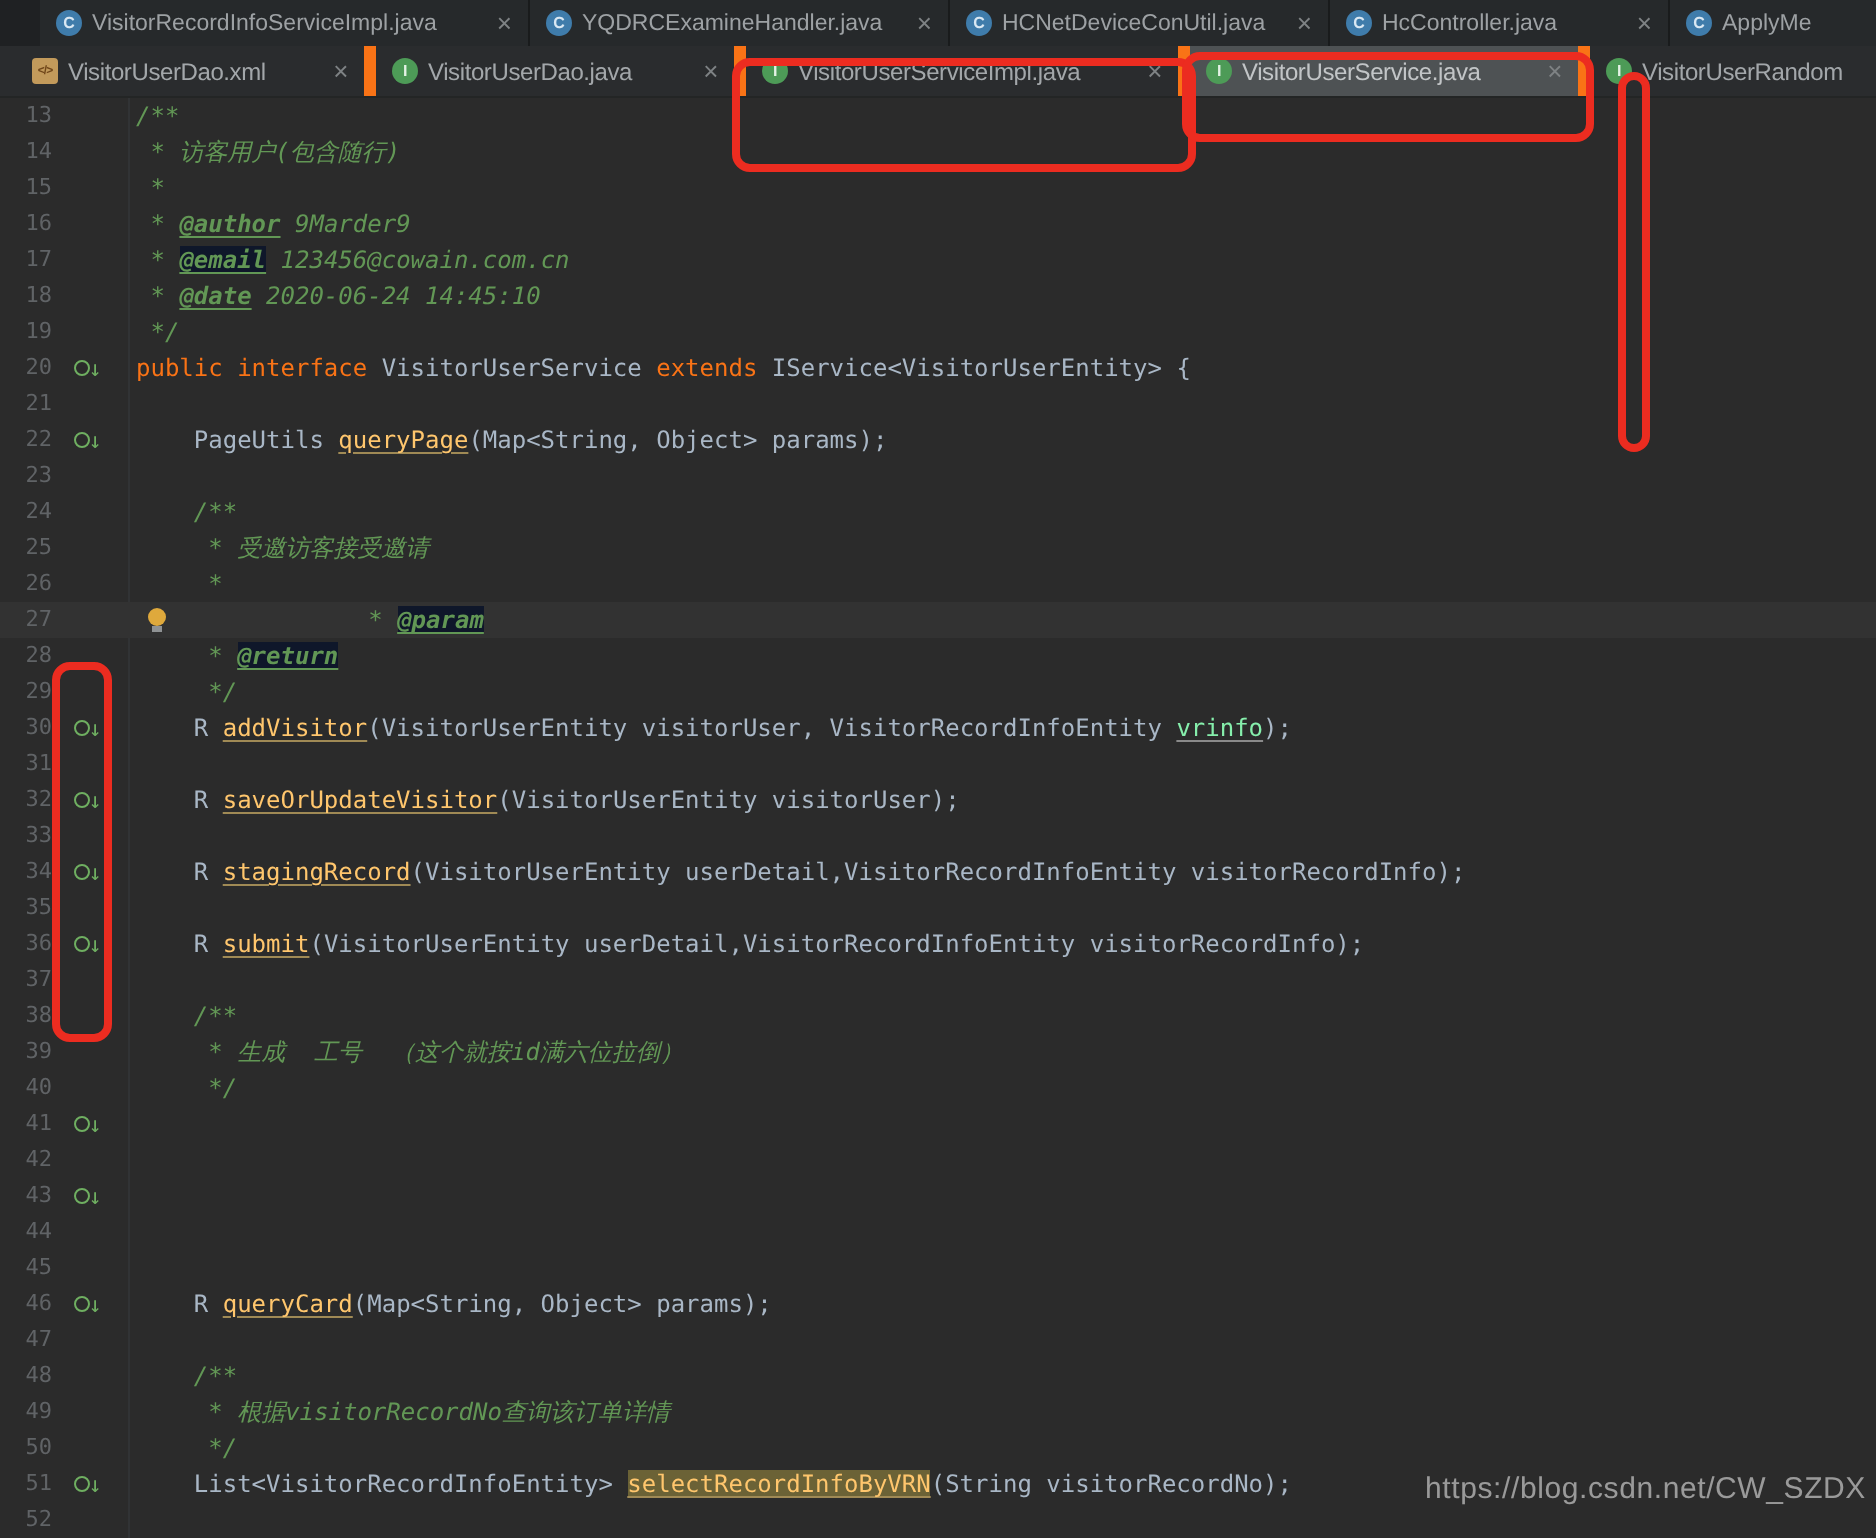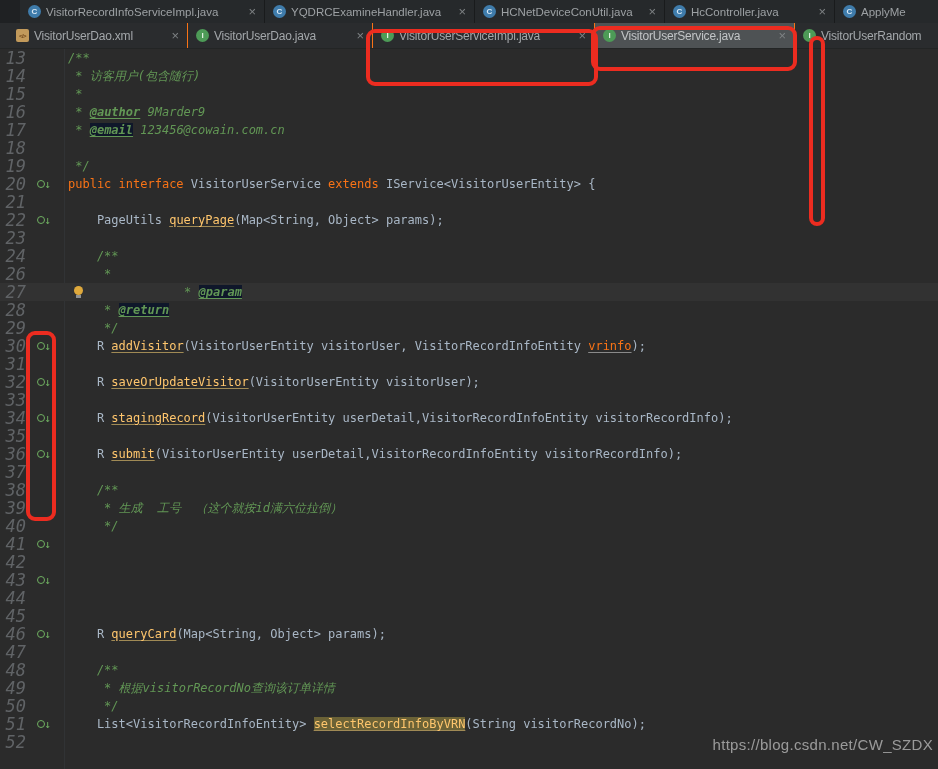--- a/index.html
+++ b/index.html
@@ -6,45 +6,45 @@
   #app { position:relative; width:938px; height:769px; background:#2B2B2B; overflow:hidden;
          font-family:"DejaVu Sans Mono", monospace; }
 
   
   #tabbar1 { height:23px; background:#1F2123; display:flex; padding-left:20px; overflow:hidden; }
   .tab1 { display:flex; align-items:center; gap:5px; background:#26292B; border-right:1px solid #191B1C;
           padding:0 8px; font:11.5px "Liberation Sans", sans-serif; color:#9DA1A4;
           box-sizing:border-box; flex:none; overflow:hidden; white-space:nowrap; }
   #tabbar2 { height:26px; background:#2A2C2E; display:flex; padding-left:8px; overflow:hidden;
              border-bottom:1px solid #232525; box-sizing:border-box; }
-  .tab2 { display:flex; align-items:center; gap:5px; background:transparent; border-right:1px solid #f97316;
+  .tab2 { display:flex; align-items:center; gap:5px; background:transparent; border-right:6px solid #f97316;
           padding:0 8px; font:12px "Liberation Sans", sans-serif; letter-spacing:-0.2px; color:#A3A7AA;
           box-sizing:border-box; flex:none; overflow:hidden; white-space:nowrap; }
   .tab2.active { background:#4E5254; color:#C2C5C7; }
   .tclose { margin-left:auto; color:#7E8284; font-size:13px; line-height:1; padding-left:4px; }
   .fico { width:13px; height:13px; flex:none; display:inline-flex; align-items:center; justify-content:center;
           border-radius:50%; font:bold 8px "Liberation Sans", sans-serif; }
   .ico-class { background:#3F7CAB; color:#D9E8F3; }
   .ico-iface { background:#4D9B57; color:#E4F3E5; }
   .ico-xml   { background:#C29A5B; color:#6E4519; border-radius:2px; font-size:6px; letter-spacing:-0.5px; }
 
   
   #editor { position:absolute; top:49px; left:0; right:0; bottom:0; background:#2B2B2B; }
   .gut-sep { position:absolute; left:64px; top:0; bottom:0; width:1px; background:#313335; }
   .line { display:flex; height:18px; line-height:18px; font-size:12px; position:relative; }
   .line.caret { background:#323232;gap:40px; }
-  .ln { flex:0 0 26px; text-align:right; color:#606366; font-size:17px;font-style:italic; }
+  .ln { flex:0 0 26px; text-align:right; color:#606366; font-size:11px; }
   .gut { flex:0 0 36px; display:flex; align-items:center; justify-content:center; }
   .code { white-space:pre; margin-left:6px; }
   .cmt { color:#629755; font-style:italic; }
   .tag { color:#629755; font-style:italic; font-weight:bold; text-decoration:underline; text-underline-offset:2px; }
   .taghl { background:#0f172a; }
   .kw  { color:#f97316; }
   .pln { color:#A9B7C6; }
-  .plnu { color:#f97316; text-decoration:underline; text-decoration-color:#8A8A8A; text-underline-offset:2px; }
+  .plnu { color:#86efac; text-decoration:underline; text-decoration-color:#8A8A8A; text-underline-offset:2px; }
   .mth { color:#FFC66D; text-decoration:underline; text-decoration-color:#A08A55; text-underline-offset:2px; }
   .mthgray { color:#9BA09B; text-decoration:underline; text-decoration-color:#777; text-underline-offset:2px; }
   .mthsel { background:#6B6236; }
   .gi { display:inline-flex; align-items:center; cursor:pointer; }
   .gi .ring { width:6px; height:6px; border:1.5px solid #6FAF61; border-radius:50%; display:inline-block; }
   .gi .arr { color:#6FAF61; font-style:normal; font-size:11px; line-height:1; margin-left:-1px; }
   .bulb { position:absolute; left:74px; top:3px; width:9px; height:9px; background:#DFA93C;
           border-radius:50%; cursor:pointer; }
   .bulb::after { content:""; position:absolute; left:2px; top:9px; width:5px; height:3px; background:#8F9294; }
 
@@ -133,20 +133,21 @@
         <span class="code"><span class="cmt"> * </span><span class="tag">@author</span><span class="cmt"> 9Marder9</span></span>
       </div>
       <div class="line">
         <span class="ln">17</span>
         <span class="gut"></span>
         <span class="code"><span class="cmt"> * </span><span class="tag taghl">@email</span><span class="cmt"> 123456@cowain.com.cn</span></span>
       </div>
       <div class="line">
         <span class="ln">18</span>
         <span class="gut"></span>
+        <span class="code"><span class="cmt"> * </span><span class="tag">@date</span><span class="cmt"> 2020-06-24 14:45:10</span></span>
       </div>
       <div class="line">
         <span class="ln">19</span>
         <span class="gut"></span>
         <span class="code"><span class="cmt"> */</span></span>
       </div>
       <div class="line">
         <span class="ln">20</span>
         <span class="gut">
           <span class="gi">
@@ -173,20 +174,25 @@
       </div>
       <div class="line">
         <span class="ln">23</span>
         <span class="gut"></span>
         <span class="code"></span>
       </div>
       <div class="line">
         <span class="ln">24</span>
         <span class="gut"></span>
         <span class="code"><span class="cmt">    /**</span></span>
+      </div>
+      <div class="line">
+        <span class="ln">25</span>
+        <span class="gut"></span>
+        <span class="code"><span class="cmt">     * 受邀访客接受邀请</span></span>
       </div>
       <div class="line">
         <span class="ln">26</span>
         <span class="gut"></span>
         <span class="code"><span class="cmt">     *</span></span>
       </div>
       <div class="line caret">
         <span class="ln">27</span>
         <span class="gut"></span>
         <span class="bulb"></span>

